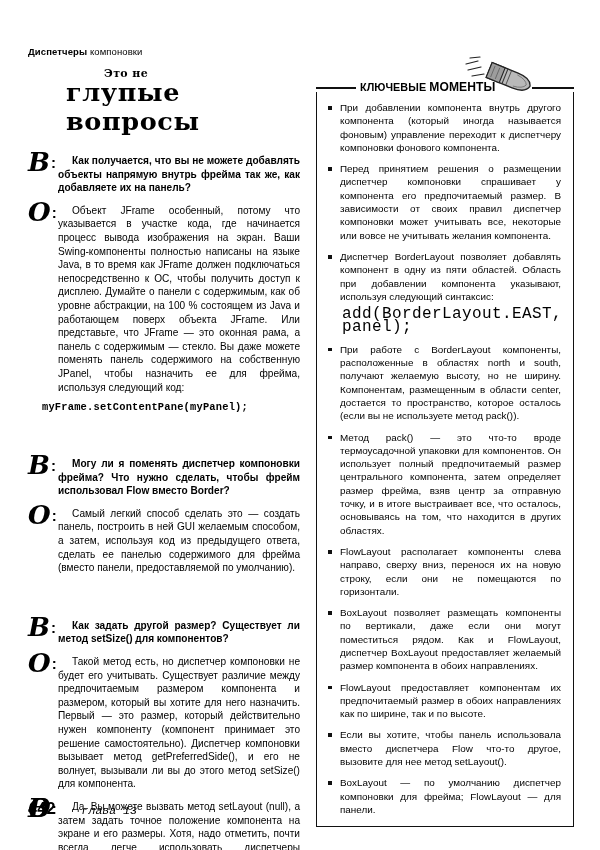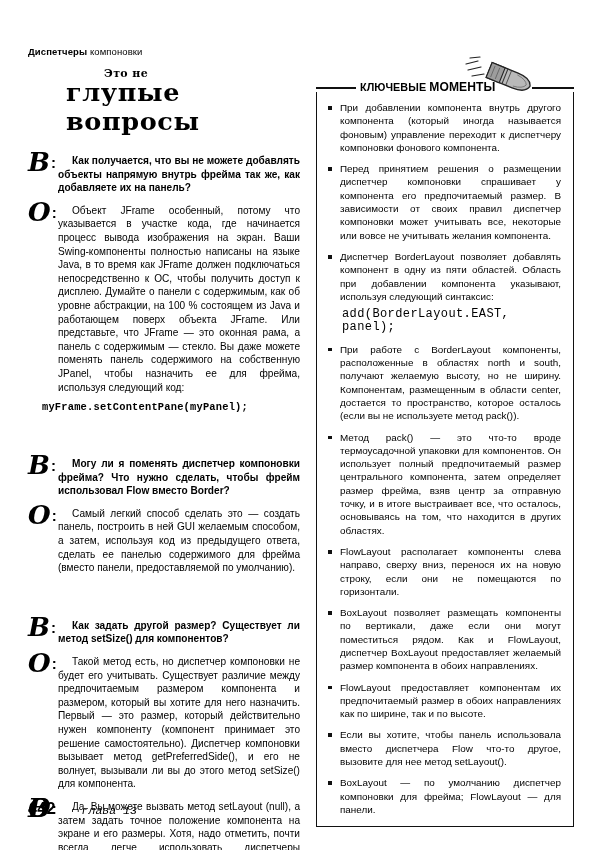--- a/index.html
+++ b/index.html
@@ -215,21 +215,21 @@
     position: absolute;
     left: 1px;
     top: 5px;
     width: 3.6px;
     height: 3.6px;
     background: #111;
   }
   .kp-code {
     display: block;
     font-family: "Liberation Mono", monospace;
-    font-size: 12px;
+    font-size: 16px;
     letter-spacing: .4px;
     margin-top: 5px;
     margin-left: 2px;
   }
 </style>
 </head>
 <body>
 
 <div class="page">
 

